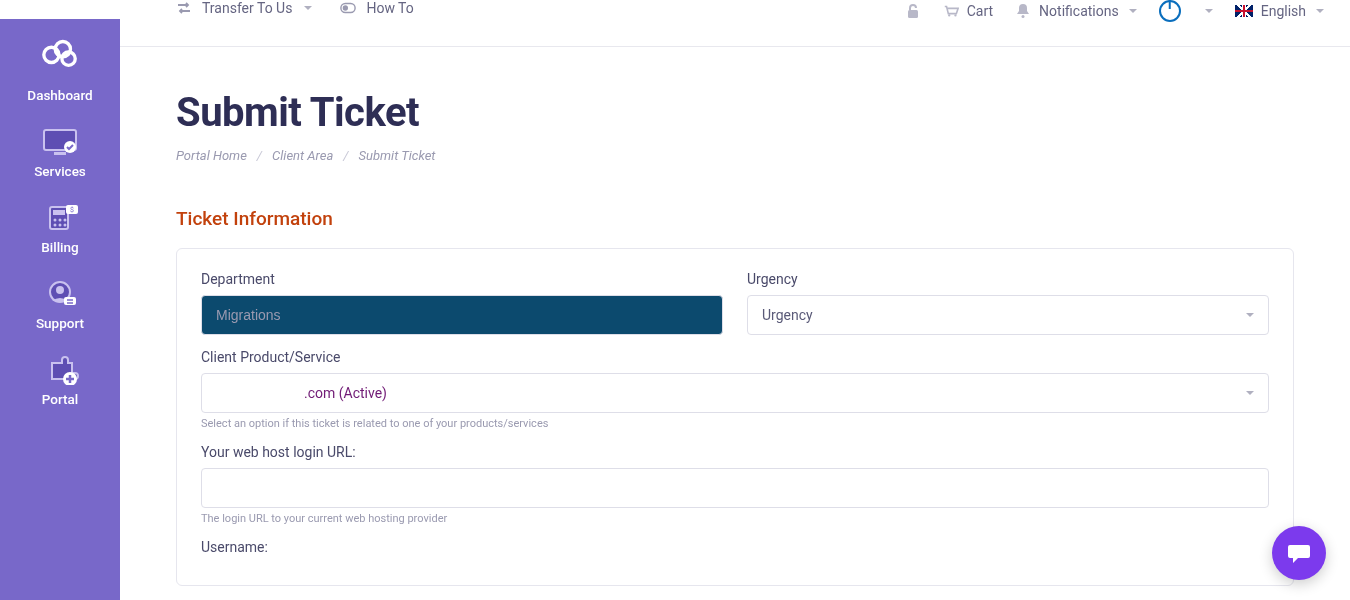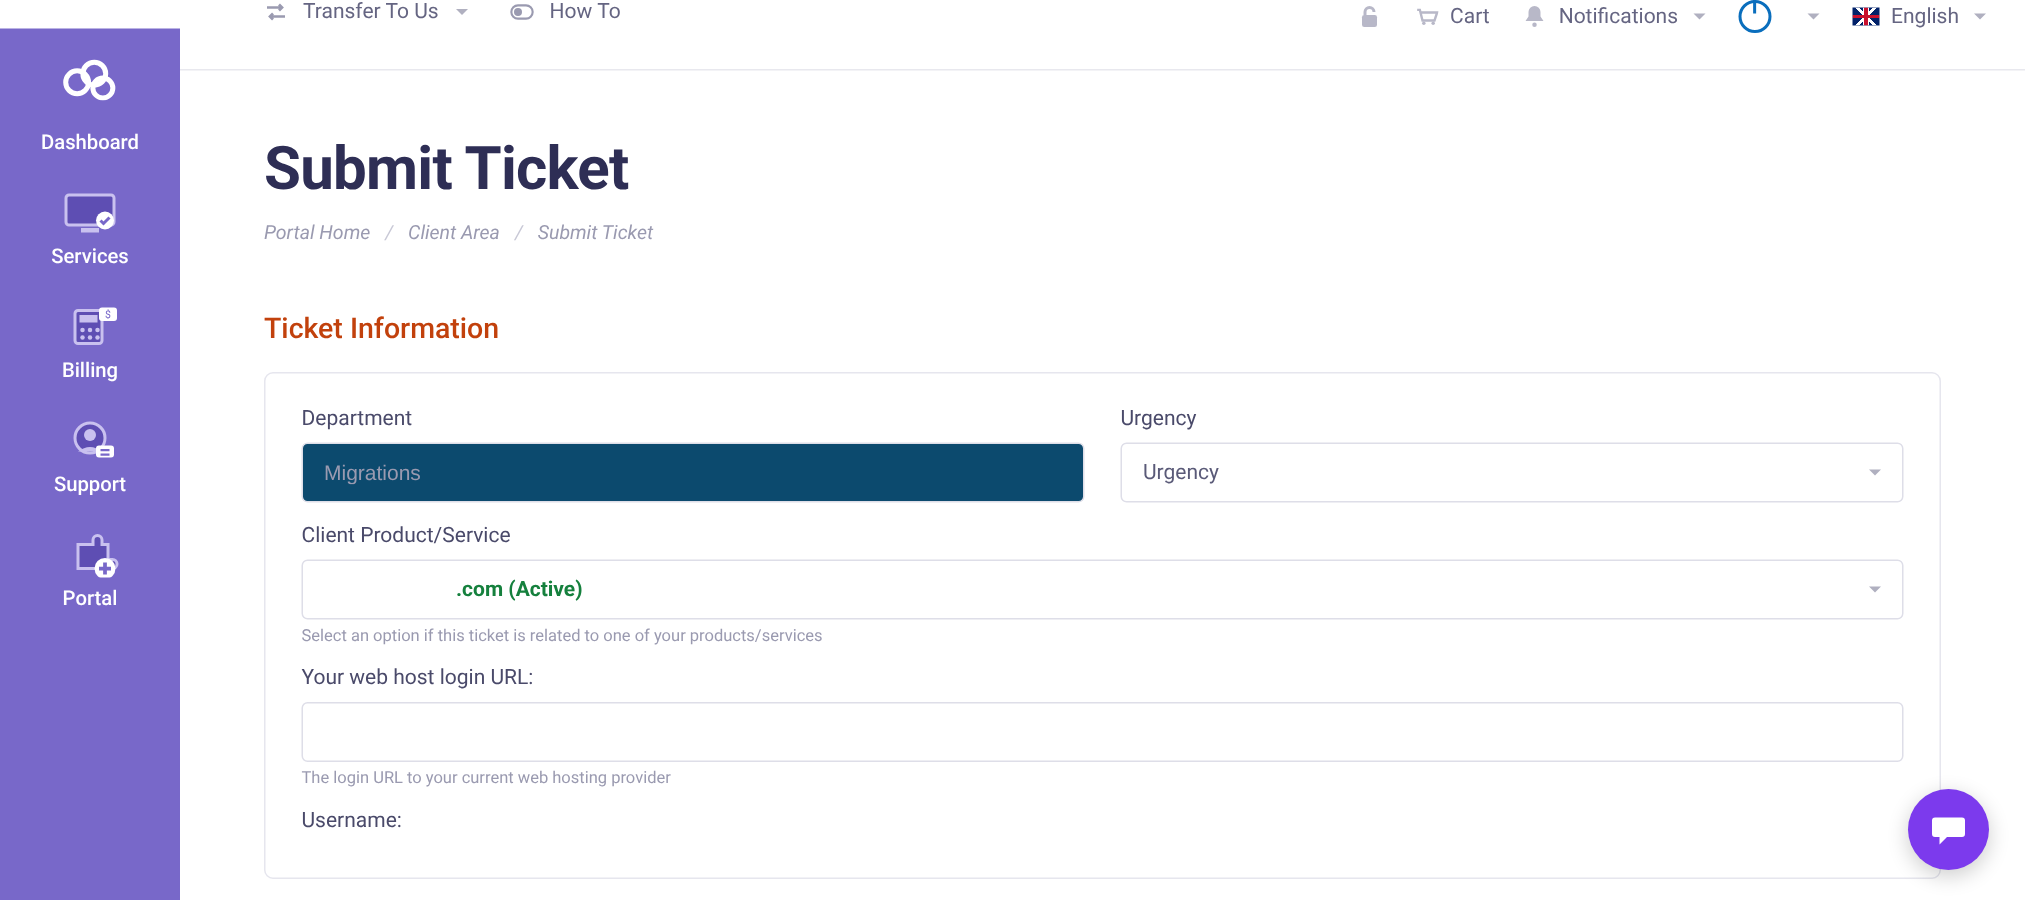--- a/index.html
+++ b/index.html
@@ -47,21 +47,21 @@
 .col { flex: 1; }
 .field-label { font-size: 14px; color: #4a4a6a; margin-bottom: 8px; display: block; }
 .field-input, .field-select {
   width: 100%; height: 40px; border: 1px solid #dedee8; border-radius: 4px; padding: 0 14px; font-size: 14px; color: #5a5a78; background: #fff;
 }
 .field-input[readonly] { background: #0c4a6e; color: #9a9ab0; }
 .field-select { display: flex; align-items: center; justify-content: space-between; cursor: pointer; }
 .field-select .sel-caret { width: 0; height: 0; border-left: 4px solid transparent; border-right: 4px solid transparent; border-top: 4px solid #b0b0c0; }
 .help-text { font-size: 11px; color: #9a9ab0; margin-top: 4px; margin-bottom: 14px; }
 
-.product-select-text { color: #15803d; font-weight: bold; }
+.product-select-text { color: #701a75; }
 .product-domain-pad { display: inline-block; width: 88px; }
 
 
 .chat-fab { position: absolute; right: 24px; bottom: 20px; width: 54px; height: 54px; border-radius: 50%; background: #7c3aed; display: flex; align-items: center; justify-content: center; box-shadow: 0 4px 14px rgba(0,0,0,0.2); cursor: pointer; }
 </style>
 </head>
 <body>
 
 <nav class="sidebar">
   <div class="sidebar-logo">

